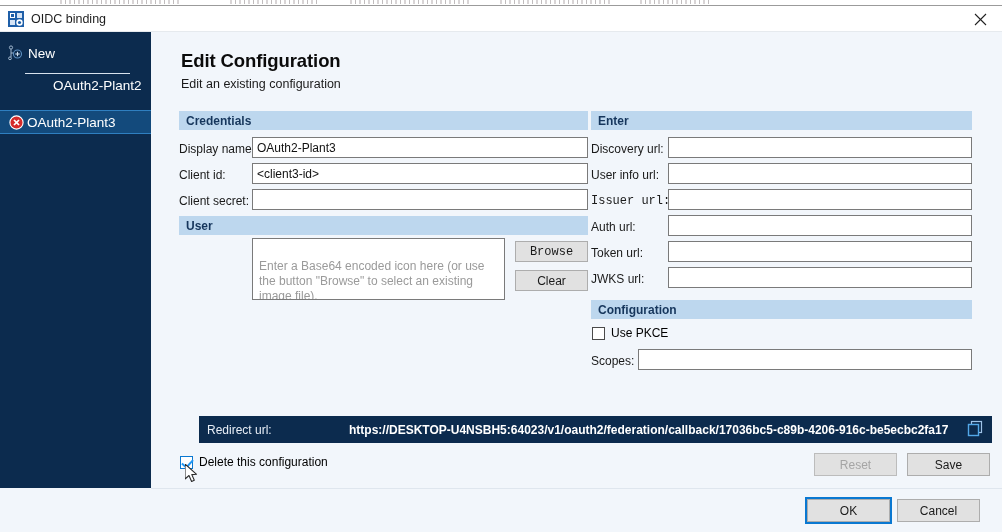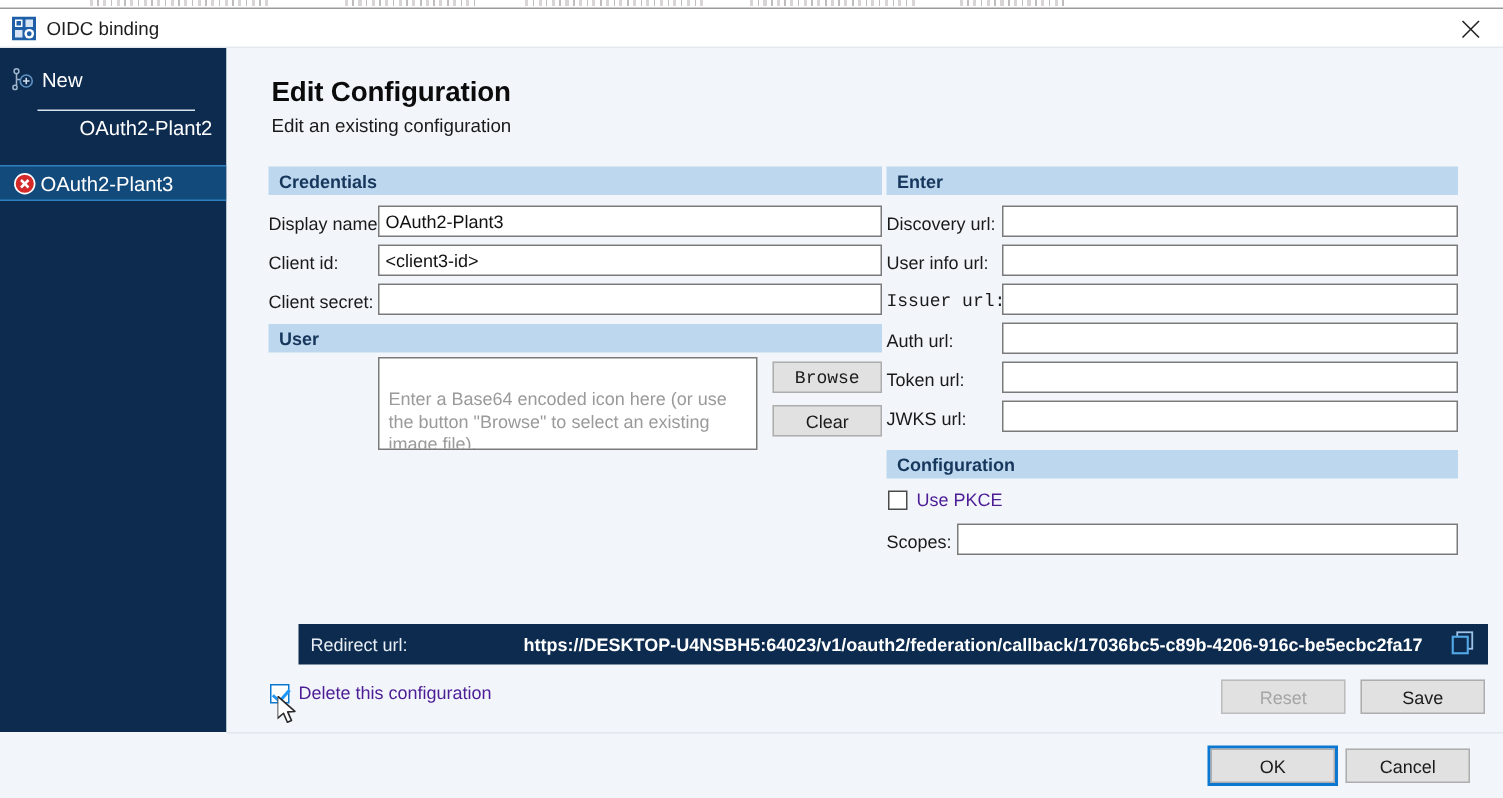--- a/index.html
+++ b/index.html
@@ -171,21 +171,21 @@
     width: 13px; height: 13px; background: #ffffff;
     border: 1px solid #4a4a4a; flex: 0 0 auto; position: relative;
   }
   .chk-box.checked { border-color: #0a78d1; }
   .chk-box.checked::after {
     content: ""; position: absolute; left: 3px; top: 0px;
     width: 5px; height: 9px;
     border: solid #2196f3; border-width: 0 2px 2px 0;
     transform: rotate(42deg);
   }
-  .chk-label { font-size: 12px; color: #4c1d95; margin-left: 6px; white-space: nowrap; }
+  .chk-label { font-size: 12px; color: #000000; margin-left: 6px; white-space: nowrap; }
 
   
   .redirect-bar {
     position: absolute;
     background: #0c2b4e;
     display: flex; align-items: center; margin-left: 20px;
   }
   .redirect-lbl {
     color: #e8eef6; font-size: 12px; margin-left: 8px; white-space: nowrap;
   }

